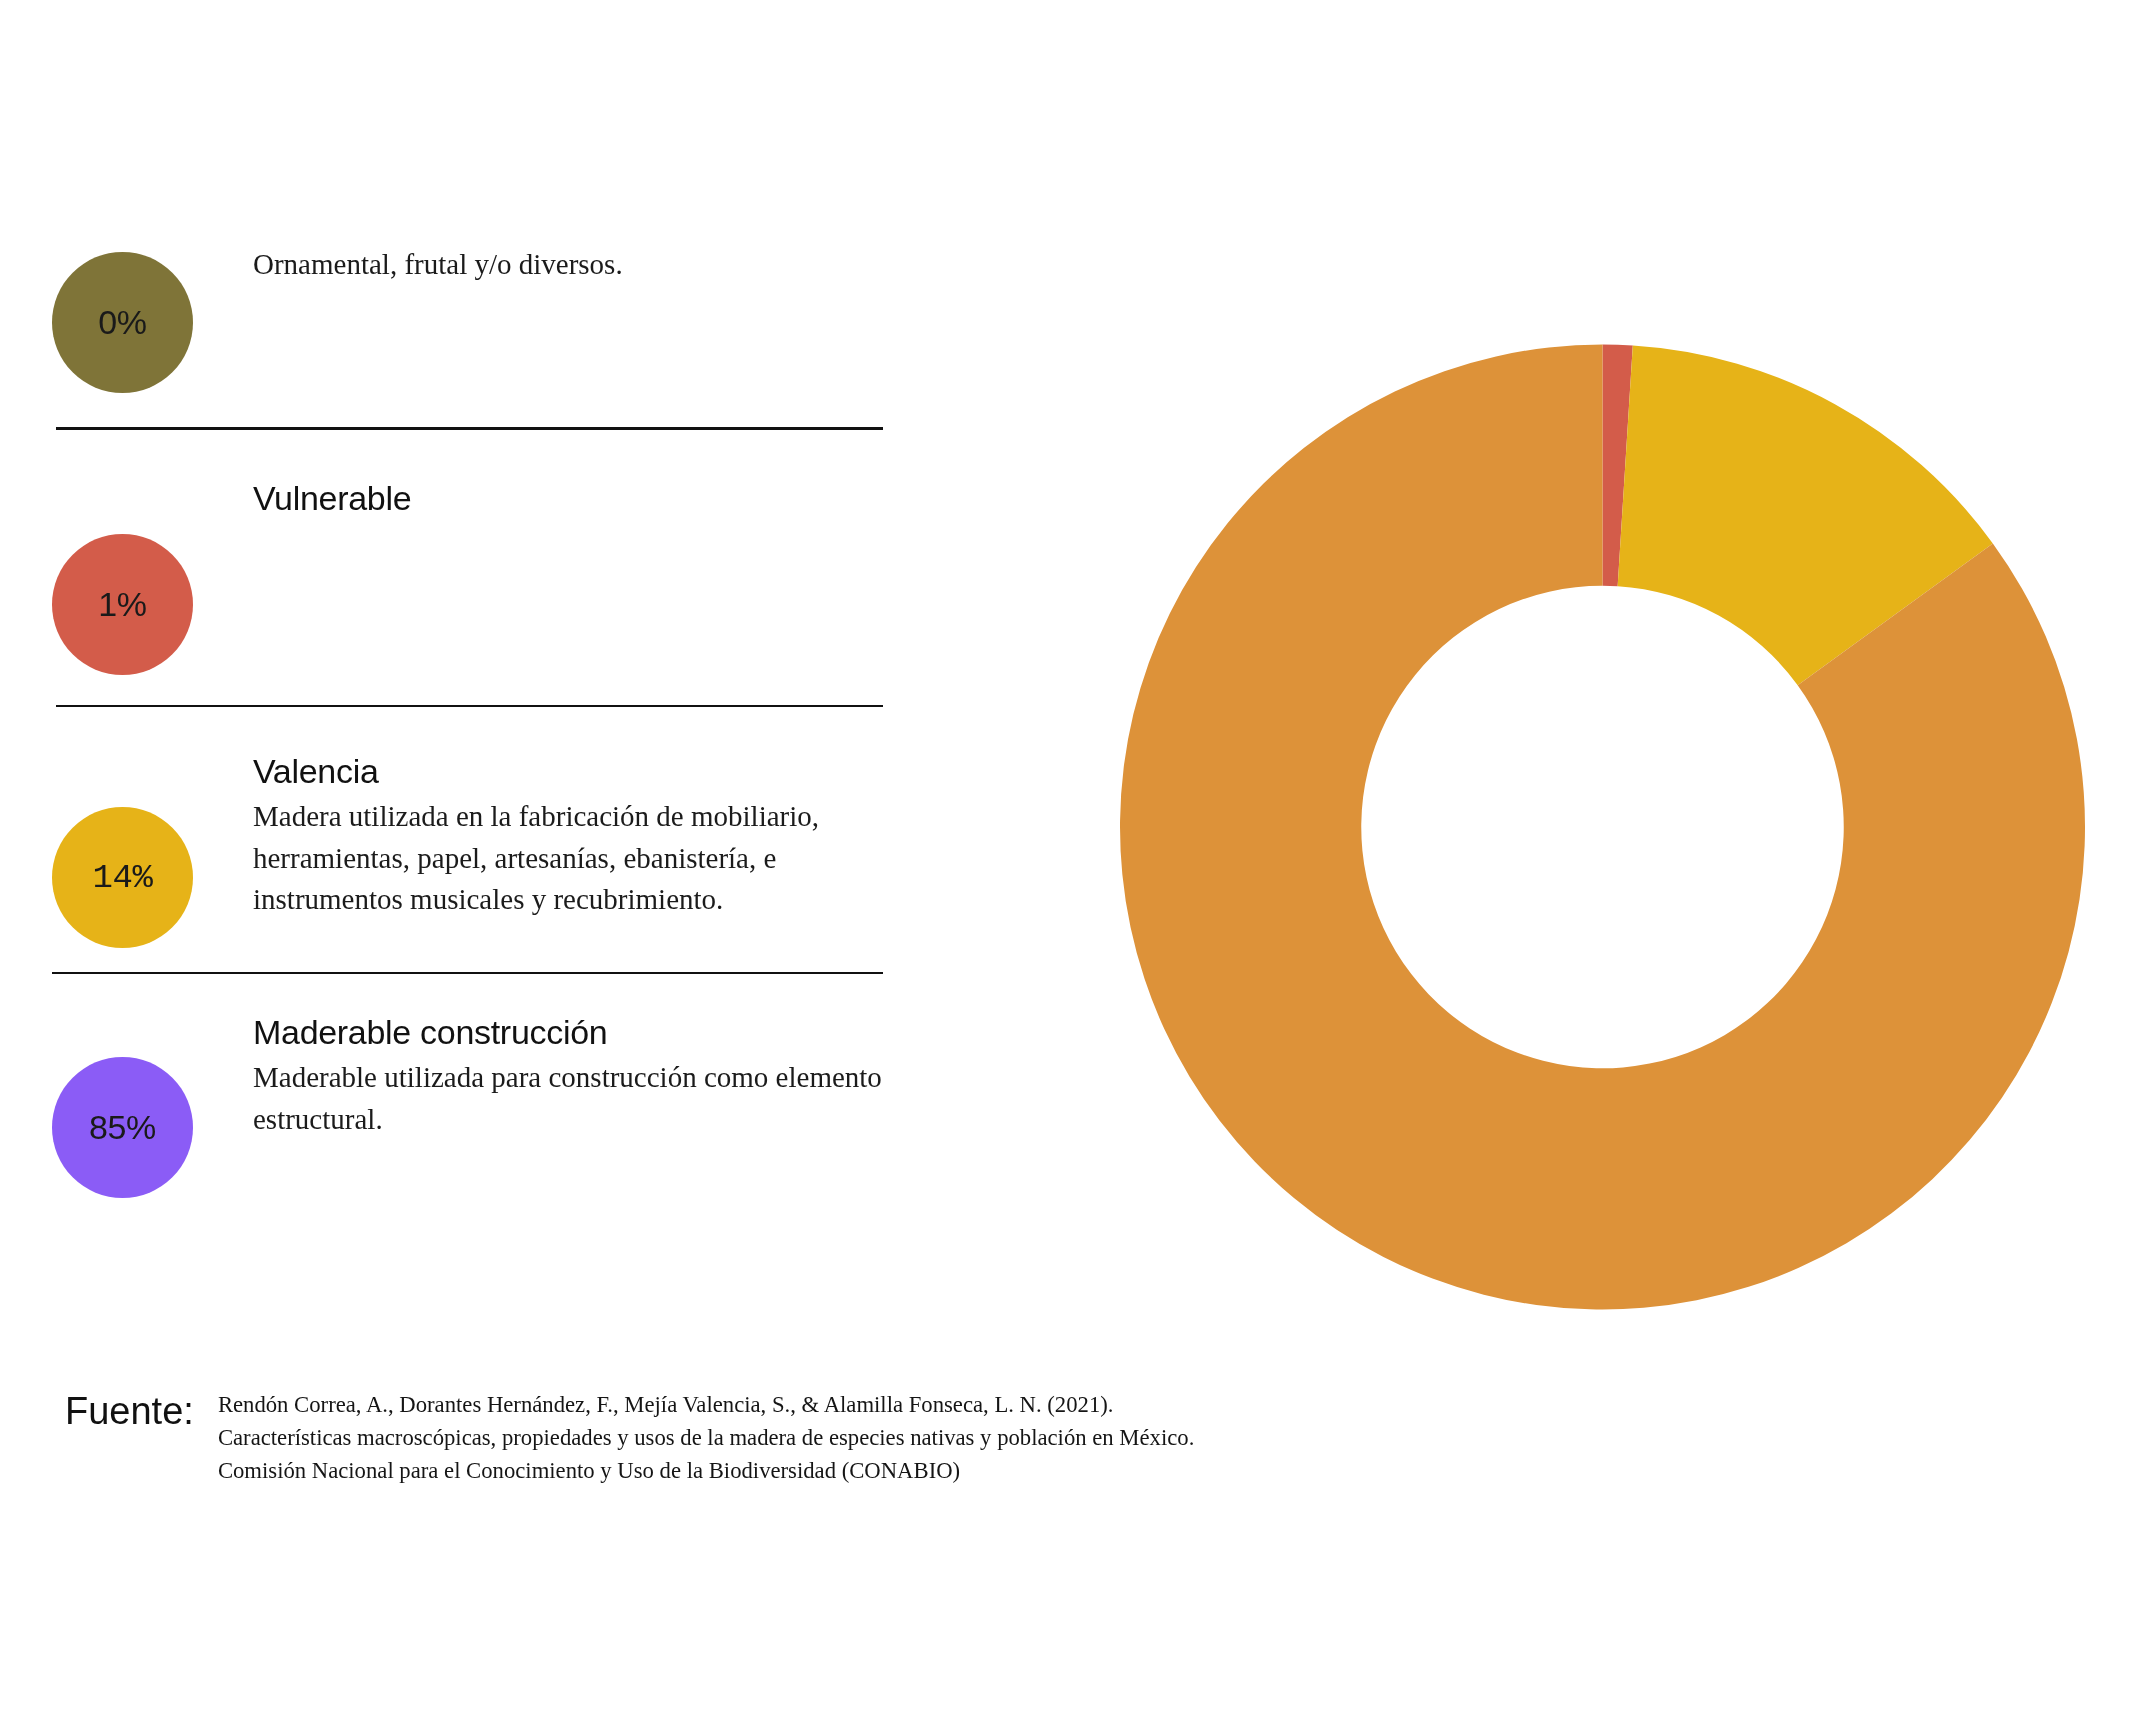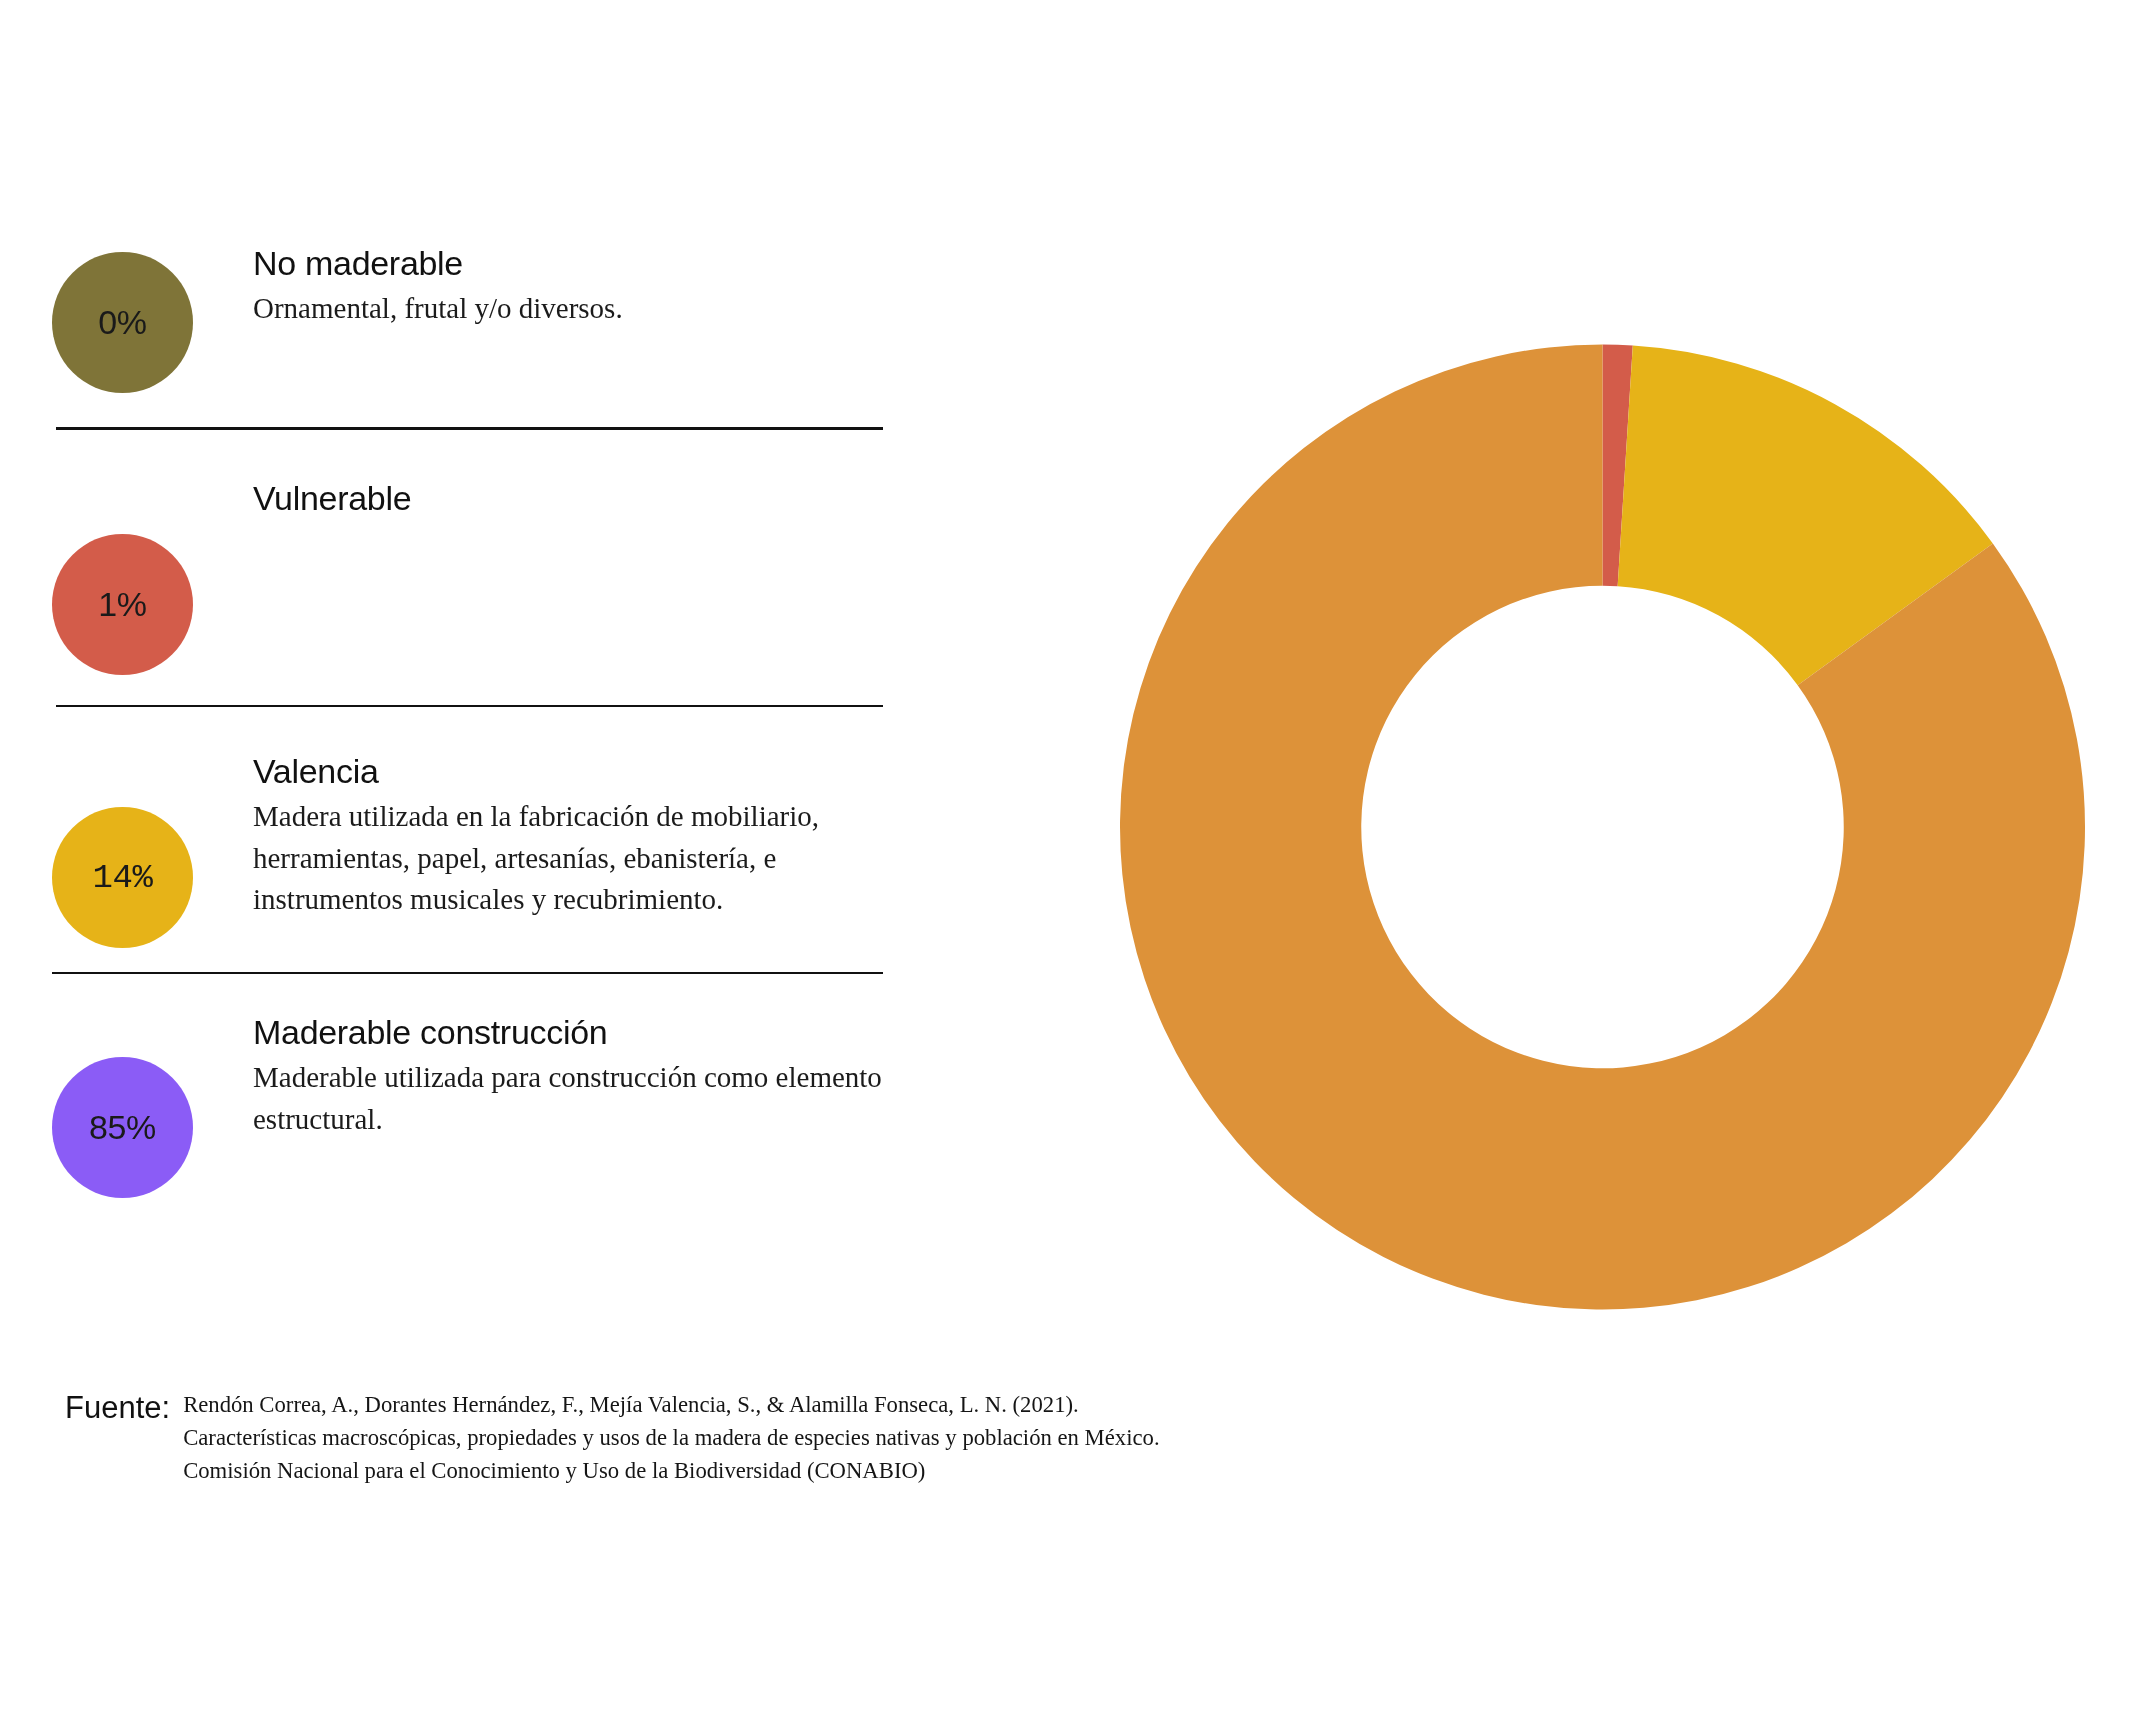--- a/index.html
+++ b/index.html
@@ -111,23 +111,23 @@
   
   .source {
     position: absolute;
     left: 65px;
     top: 1389px;
     display: flex;
     align-items: flex-start;
   }
   .source-label {
     font-family: "Liberation Sans", sans-serif;
-    font-size: 31px;
+    font-size: 38px;
     color: #111111;
-    margin-right: 13px;
+    margin-right: 24px;
     white-space: nowrap;
     line-height: 1.2;
   }
   .source-lines {
     font-family: "Liberation Serif", serif;
     font-size: 22.7px;
     line-height: 1.45;
     color: #151515;
   }
   .source-lines div { white-space: nowrap; }
@@ -135,21 +135,20 @@
 </head>
 <body>
 
 <div class="page">
 
   <div class="legend">
 
     <div class="legend-row row-0">
       <div class="bubble" style="background:#7f7438">0%</div>
       <div class="txt">
-        <p class="row-title">No maderable</p>
         <p class="row-desc">Ornamental, frutal y/o diversos.</p>
       </div>
     </div>
     <div class="divider sep-0"></div>
 
     <div class="legend-row row-1">
       <div class="bubble" style="background:#d35c4a">1%</div>
       <div class="txt">
         <p class="row-title">Vulnerable</p>
       </div>

